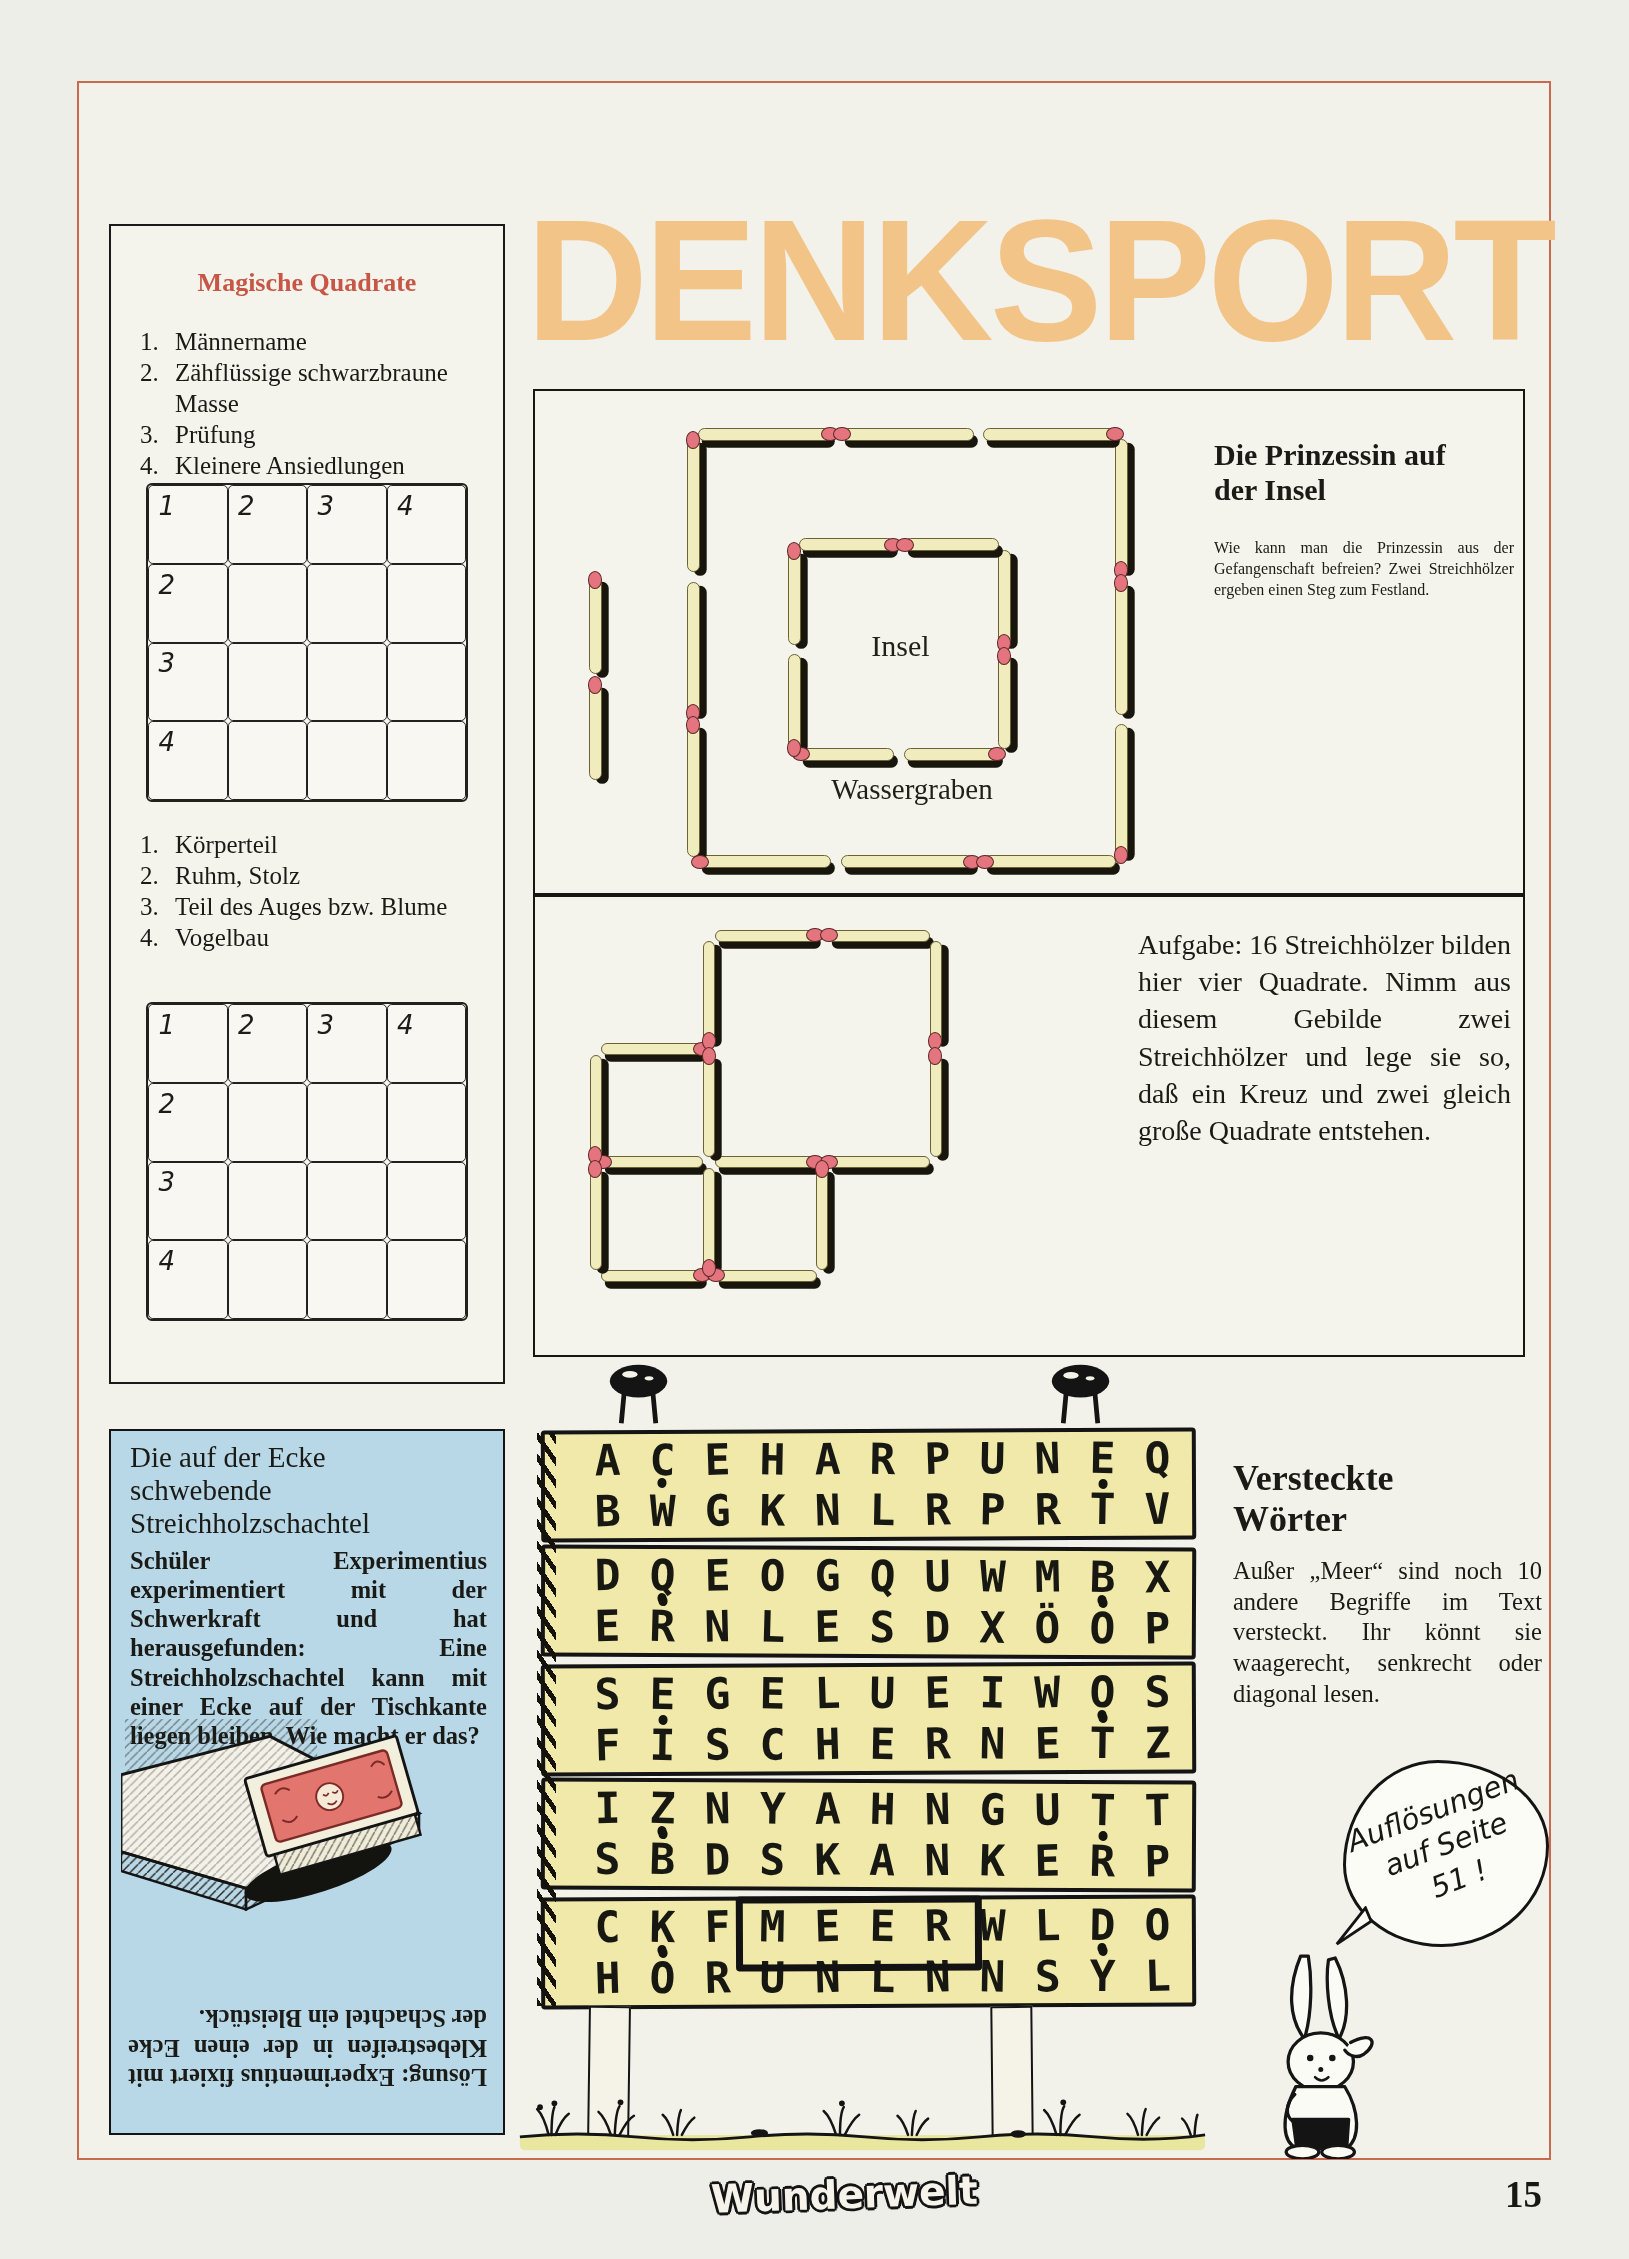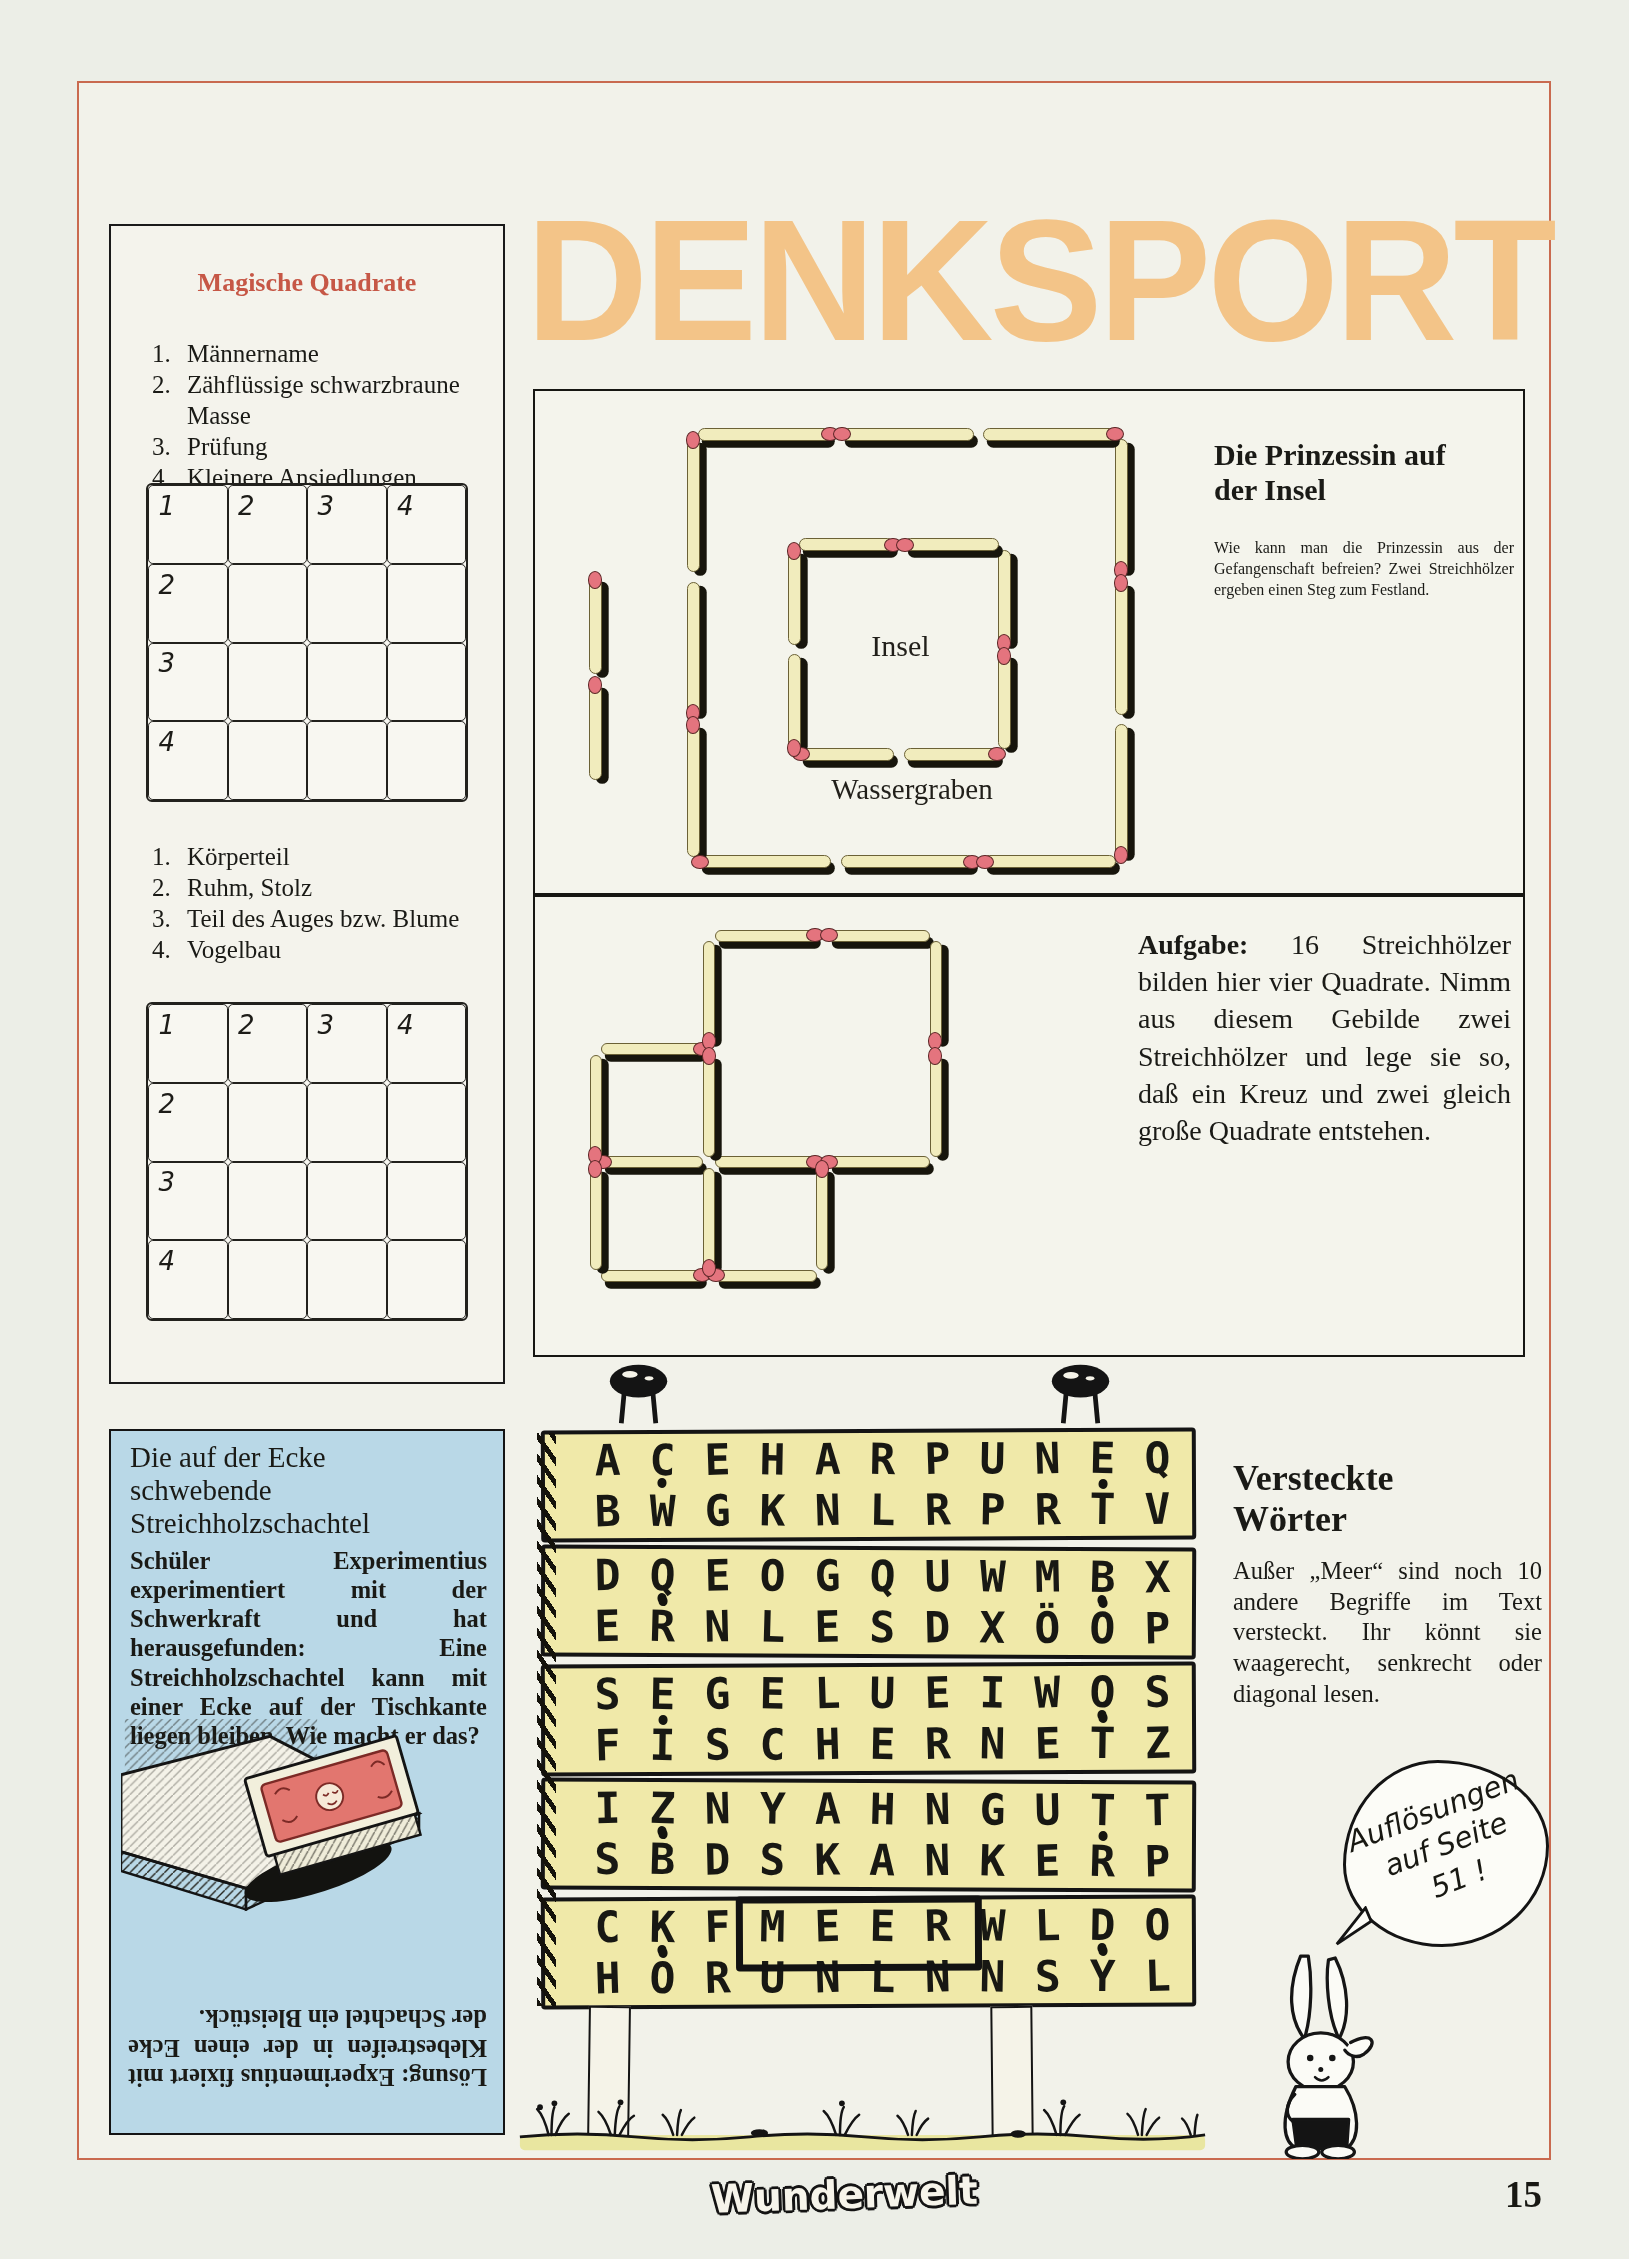--- a/index.html
+++ b/index.html
@@ -6,21 +6,21 @@
   #page{position:relative;width:1629px;height:2260px;background:#eceee7;overflow:hidden;
         font-family:"Liberation Serif", serif;color:#1a1a16;}
   #frame{position:absolute;left:77px;top:81px;width:1470px;height:2075px;
          border:2.9px solid #c96a4f;background:#f2f2ea;}
 
   
   #magic-box{position:absolute;left:109px;top:224px;width:396px;height:1160px;
              border:2.9px solid #1a1a1a;background:#f4f3ec;box-sizing:border-box;}
   #magic-title{position:absolute;left:0;top:42px;width:100%;text-align:center;
                font-weight:bold;font-size:26px;color:#c65746;}
-  .clues{position:absolute;left:25px;width:317px;list-style:none;margin:16px;padding:0;
+  .clues{position:absolute;left:25px;width:317px;list-style:none;margin:4px;padding:0;
          font-size:25px;line-height:1.24;}
   #clues-a{top:96px;} #clues-b{top:599px;}
   .clues li{padding-left:35px;text-indent:-35px;}
   .clues .num{display:inline-block;width:35px;text-indent:0;}
   .mgrid{position:absolute;left:35px;width:322px;height:319px;border:2.9px solid #22211d;
          border-radius:5.8px;display:grid;grid-template-columns:repeat(4,1fr);
          grid-template-rows:repeat(4,1fr);background:#f8f7f1;box-sizing:border-box;}
   #mgrid-a{top:257px;} #mgrid-b{top:776px;}
   .mcell{border:1.5px solid #22211d;border-radius:4.8px;font-family:"DejaVu Sans",sans-serif;
          font-style:italic;font-size:26px;padding:4.8px 0 0 9.6px;box-sizing:border-box;color:#1d1c18;}
@@ -38,21 +38,21 @@
   .match.h{box-shadow:3.8px 6.7px 0 #17150c;} .match.v{box-shadow:6.7px 3.8px 0 #17150c;}
   .mhead{position:absolute;background:#e4747e;border:1.9px solid #5c2727;border-radius:50%;box-sizing:border-box;z-index:2;}
   .fig-label{position:absolute;text-align:center;font-size:30px;color:#211f1a;}
   #island-label{left:303px;top:238px;width:125px;}
   #moat-label{left:252px;top:382px;width:250px;font-size:29px;}
   .panel-text{position:absolute;}
   #princess-text{left:679px;top:46px;width:300px;}
   #princess-text h3{margin:0;width:235px;font-size:30px;line-height:1.18;font-weight:bold;}
   #princess-text p{margin:29px 0 0 0;font-size:16px;line-height:1.33;text-align:justify;}
   #aufgabe-text{left:603px;top:29px;width:373px;font-size:28px;line-height:1.33;text-align:justify;}
-  #aufgabe-text .lead{font-weight:bold;}
+  #aufgabe-text .lead{font-weight:normal;}
 
   
   .cyl{position:absolute;width:72px;height:67px;}
   #cyl1{left:603px;top:1362px;} #cyl2{left:1045px;top:1362px;}
   #sign{position:absolute;left:541px;top:1429px;width:655px;height:582px;}
   .plank{position:relative;height:112px;margin-bottom:4.8px;border:4.8px solid #141414;
          border-radius:3.8px;background:#f0e9a9;box-sizing:border-box;}
   .plank:nth-child(odd){transform:rotate(.25deg);} .plank:nth-child(even){transform:rotate(-.25deg);}
   .ws-row{display:flex;height:51px;padding-left:35px;}
   .ws-cell{position:relative;width:55px;height:51px;line-height:52px;text-align:center;

